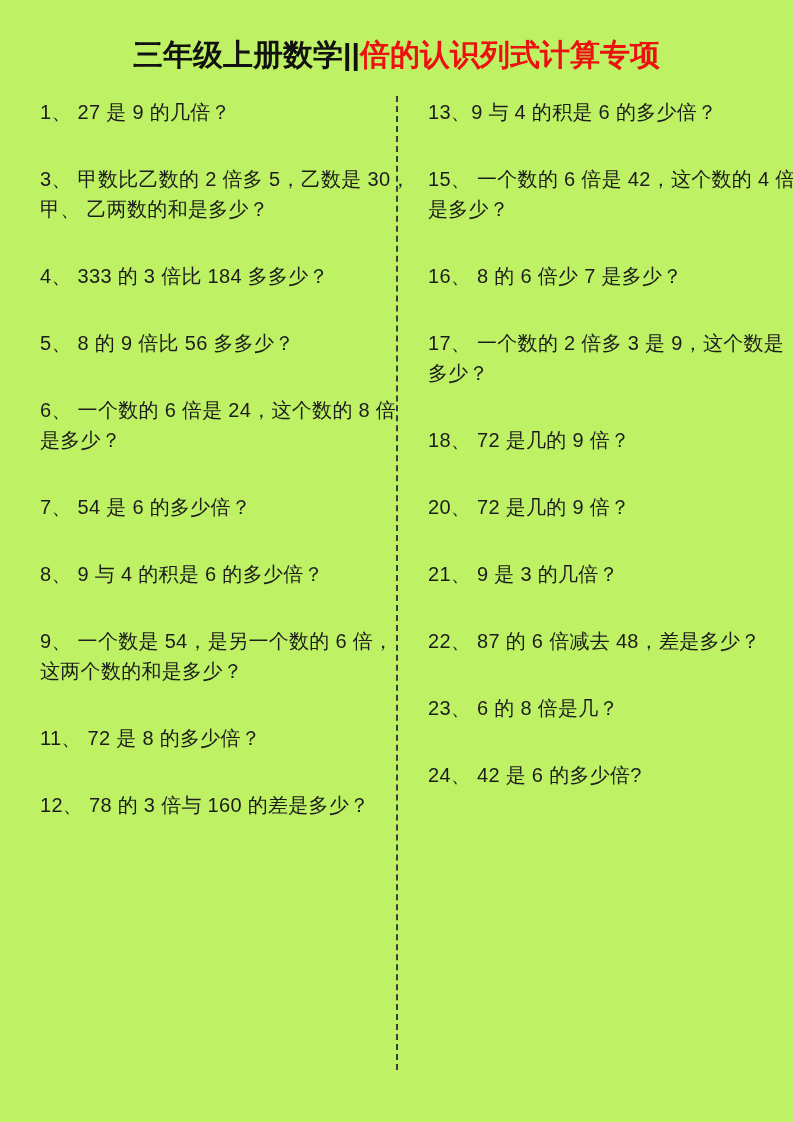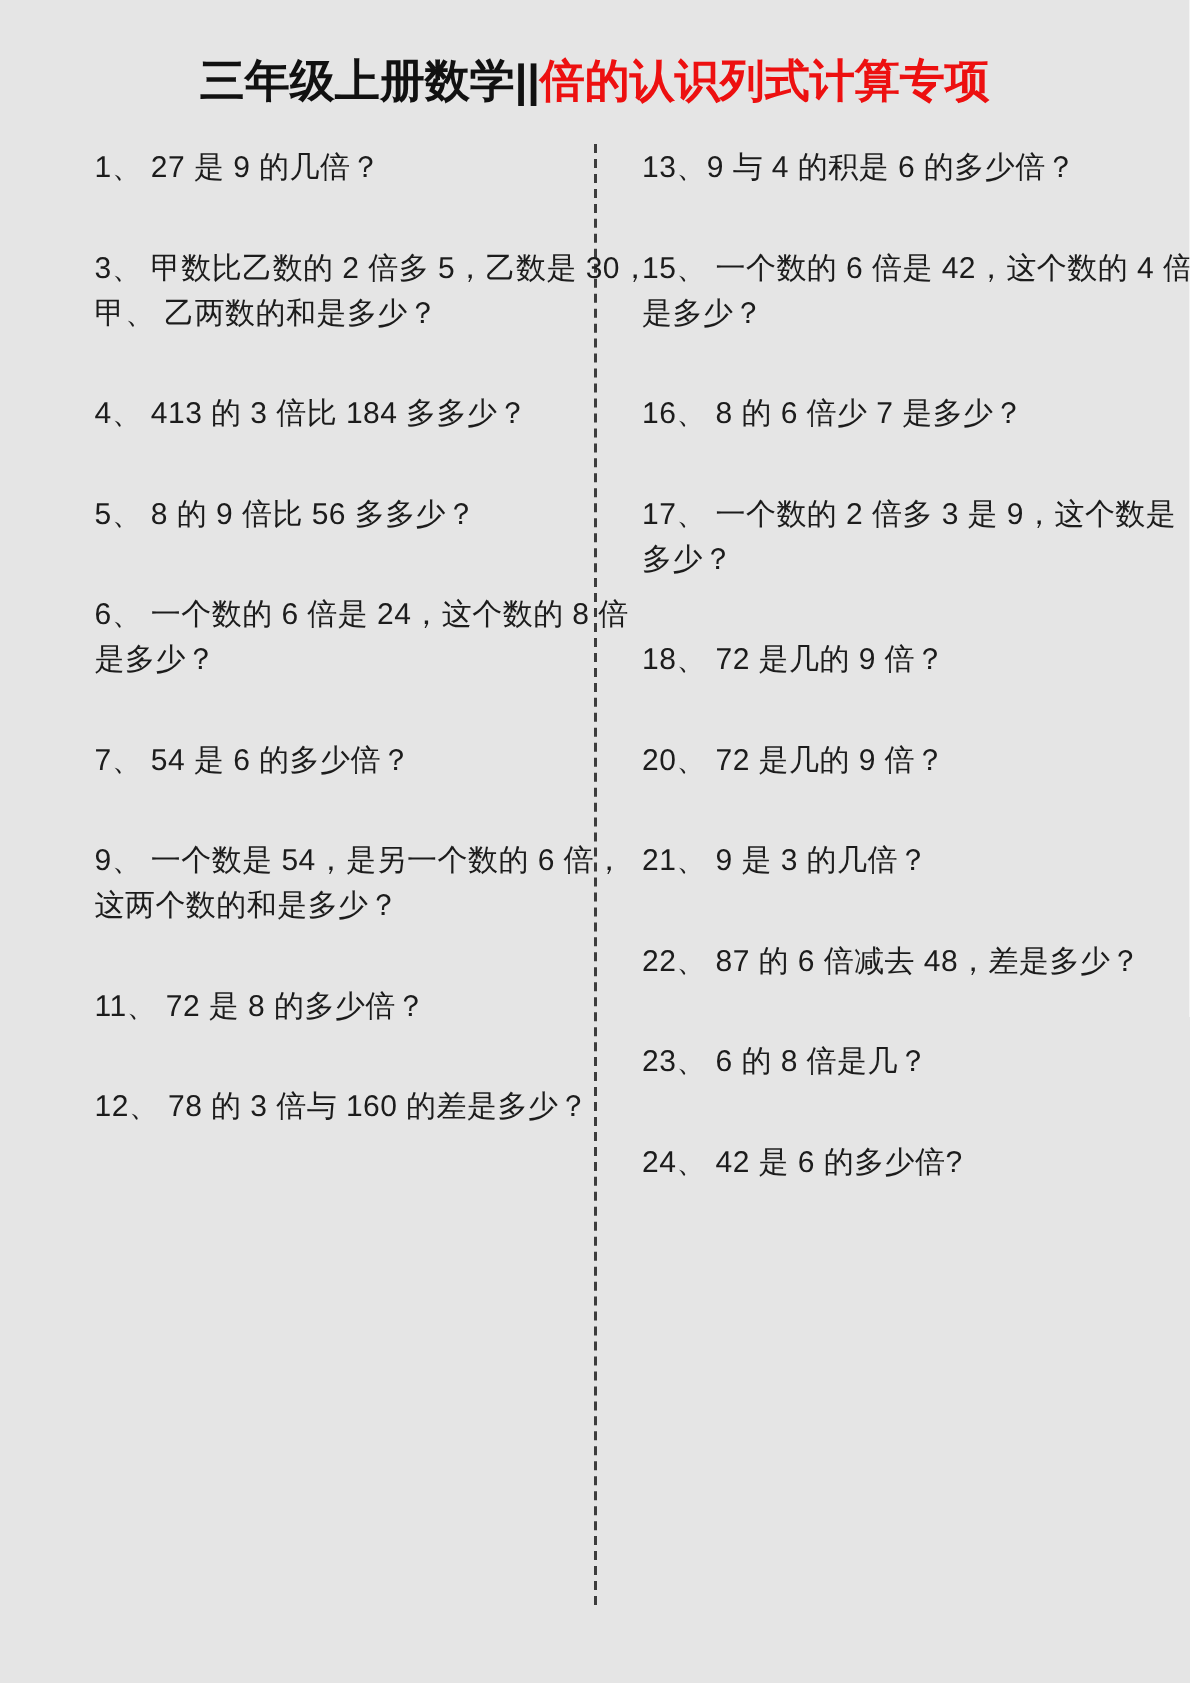--- a/index.html
+++ b/index.html
@@ -4,21 +4,21 @@
 <style>
   html, body {
     margin: 0;
     padding: 0;
     background: #ffffff;
   }
   #page {
     position: relative;
     width: 793px;
     height: 1122px;
-    background: #e5e5e5;
+    background: #bef264;
     overflow: hidden;
     font-family: "Liberation Sans", sans-serif;
   }
   .title {
     position: absolute;
     top: 36px;
     left: 0;
     width: 793px;
     text-align: center;
     font-size: 30px;
@@ -27,21 +27,21 @@
     color: #111111;
     white-space: nowrap;
   }
   .title .red {
     color: #ed1010;
   }
   .col {
     position: absolute;
     top: 97px;
   }
-  .col-left  { left: 63px;  width: 350px; }
+  .col-left  { left: 40px;  width: 350px; }
   .col-right { left: 428px; width: 372px; }
   p.q {
     margin: 0 0 37px 0;
     font-size: 20px;
     line-height: 30px;
     color: #1c1c1c;
     white-space: pre;
     letter-spacing: 0.3px;
   }
   p.q.gap-after {
@@ -64,25 +64,26 @@
   <div class="title">
     <span>三年级上册数学||</span><span class="red">倍的认识列式计算专项</span>
   </div>
 
   <div class="divider"></div>
 
   <div class="col col-left">
     <p class="q">1、 27 是 9 的几倍？</p>
     <p class="q">3、 甲数比乙数的 2 倍多 5，乙数是 30，
 甲、 乙两数的和是多少？</p>
-    <p class="q">4、 413 的 3 倍比 184 多多少？</p>
+    <p class="q">4、 333 的 3 倍比 184 多多少？</p>
     <p class="q">5、 8 的 9 倍比 56 多多少？</p>
     <p class="q">6、 一个数的 6 倍是 24，这个数的 8 倍
 是多少？</p>
     <p class="q">7、 54 是 6 的多少倍？</p>
+    <p class="q">8、 9 与 4 的积是 6 的多少倍？</p>
     <p class="q">9、 一个数是 54，是另一个数的 6 倍，
 这两个数的和是多少？</p>
     <p class="q">11、 72 是 8 的多少倍？</p>
     <p class="q">12、 78 的 3 倍与 160 的差是多少？</p>
   </div>
 
   <div class="col col-right">
     <p class="q">13、9 与 4 的积是 6 的多少倍？</p>
     <p class="q">15、 一个数的 6 倍是 42，这个数的 4 倍
 是多少？</p>

